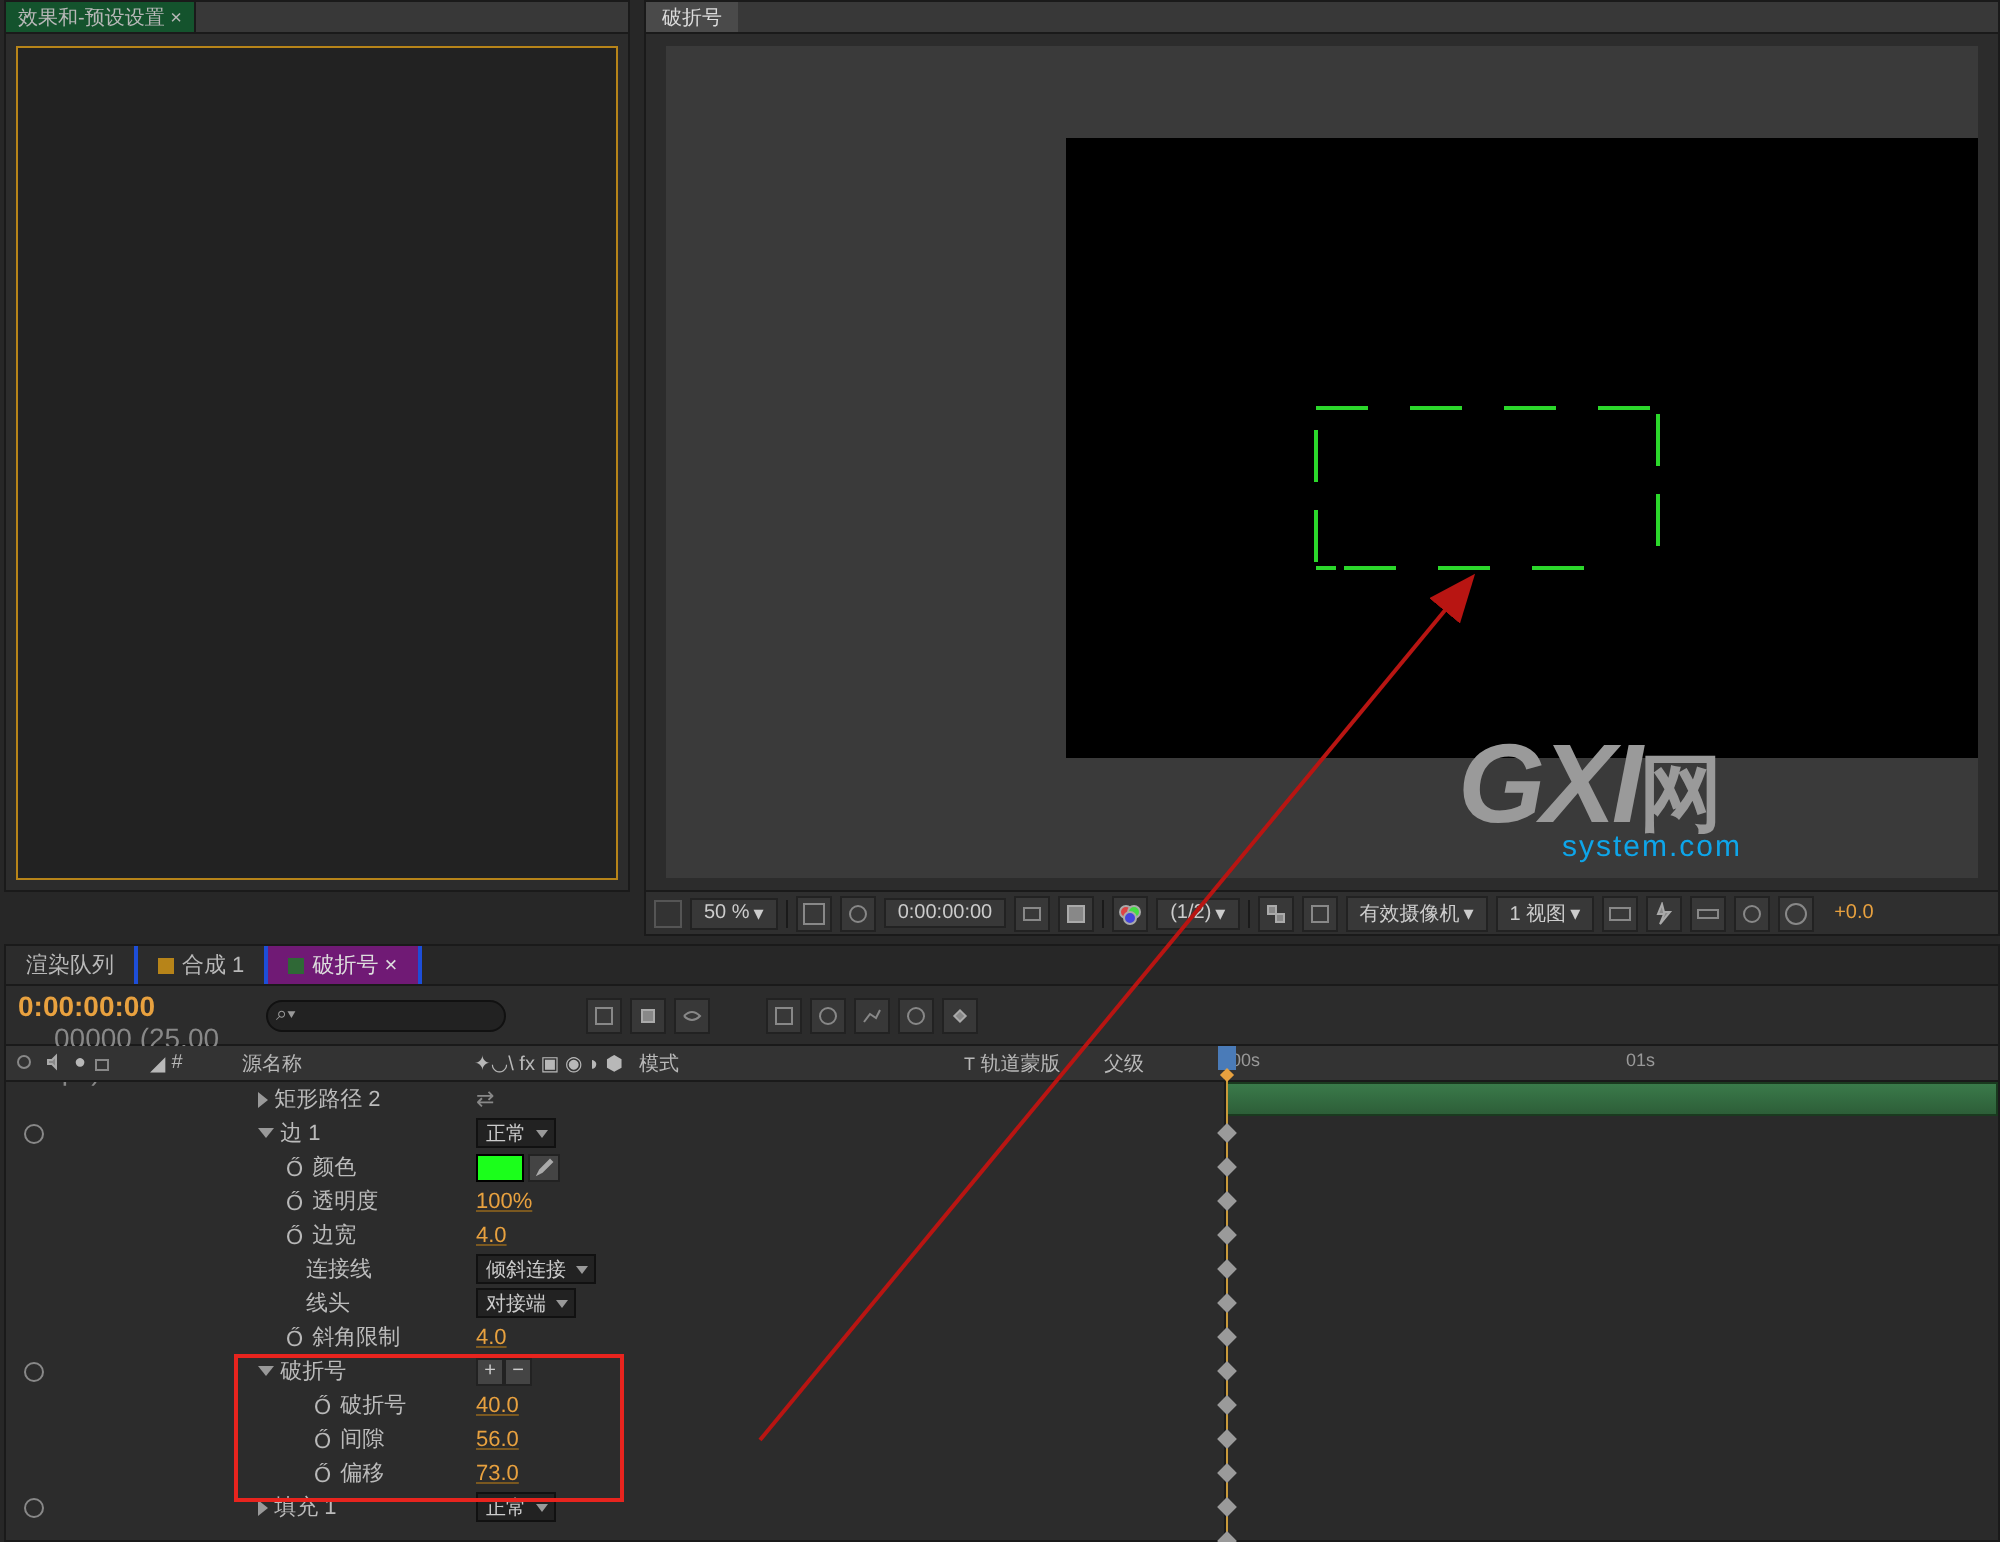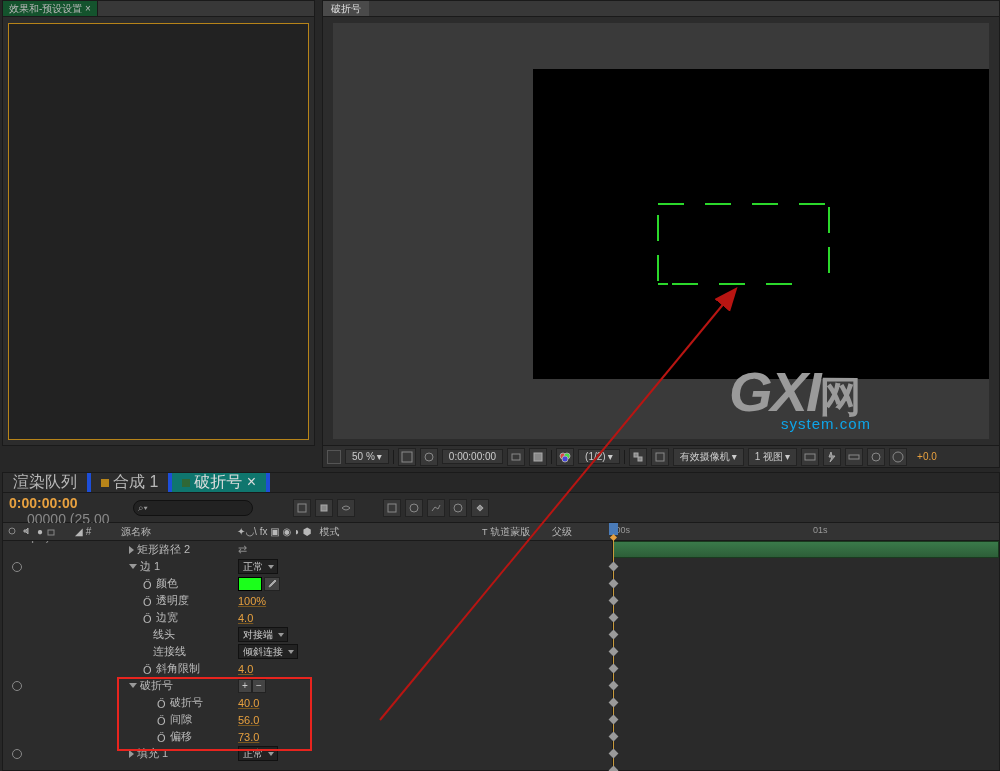--- a/index.html
+++ b/index.html
@@ -45,22 +45,22 @@
 
 .preview-toolbar { position: absolute; left: 0; bottom: 0; right: 0; height: 22px; background: #2f2f2f; border-top: 1px solid #1a1a1a; display: flex; align-items: center; gap: 4px; padding: 0 4px; }
 .ptb-sq { width: 14px; height: 14px; border: 1px solid #555; background: #333; }
 .ptb-btn { padding: 1px 6px; background: #383838; border: 1px solid #222; font-size: 10px; color: #ccc; display: flex; align-items: center; gap: 2px; }
 .ptb-sep { width: 1px; height: 14px; background: #1a1a1a; }
 svg.ico { width: 12px; height: 12px; fill: #aaa; stroke: #aaa; }
 
 
 .panel-timeline { position: absolute; left: 2px; top: 472px; right: 0; bottom: 0; background: #2c2c2c; border: 1px solid #1a1a1a; }
 .tl-tabs { height: 20px; background: #272727; display: flex; border-bottom: 1px solid #1a1a1a; }
-.tl-tab { padding: 3px 10px; font-size: 16px; border-right: 4px solid #1d4ed8; background: #2c2c2c; display: flex; align-items: center; gap: 4px; }
-.tl-tab.active { background: #0f766e; color: #ddd; }
+.tl-tab { padding: 3px 10px; font-size: 11px; border-right: 2px solid #1d4ed8; background: #2c2c2c; display: flex; align-items: center; gap: 4px; }
+.tl-tab.active { background: #701a75; color: #ddd; }
 .tl-tab .dot-o { width: 8px; height: 8px; background: #b78419; }
 .tl-tab .dot-g { width: 8px; height: 8px; background: #2f6836; }
 
 .tl-header { height: 30px; display: flex; border-bottom: 1px solid #1a1a1a; }
 .tl-time-block { width: 130px; padding: 2px 6px; }
 .tl-time { color: #e8a13f; font-size: 14px; font-weight: bold; }
 .tl-fps { color: #888; font-size: 14px; margin-left: 18px; }
 .tl-search { flex: 0 0 150px; display: flex; align-items: center; }
 .tl-search input { width: 120px; height: 16px; background: #222; border: 1px solid #111; color: #999; padding: 0 4px; font-size: 10px; border-radius: 8px; }
 .tl-toolbar-icons { flex: 1; display: flex; align-items: center; gap: 4px; padding-left: 10px; }
@@ -354,29 +354,29 @@
 
         <div class="prop-row">
           <div class="pr-toggle"></div><div style="width:112px"></div>
           <span class="sw">Ő</span>&nbsp;<span class="prop-label">边宽</span>
           <div class="pr-valcol"><span class="prop-value">4.0</span></div>
         </div>
 
         <div class="prop-row">
           <div class="pr-toggle"></div>
             <div style="width:122px"></div>
+          <span class="prop-label">连接线</span>
+          <div class="pr-valcol"><span class="dropdown">倾斜连接</span></div>
+        </div>
+
+        <div class="prop-row">
+          <div class="pr-toggle"></div>
+            <div style="width:122px"></div>
           <span class="prop-label">线头</span>
           <div class="pr-valcol"><span class="dropdown">对接端</span></div>
-        </div>
-
-        <div class="prop-row">
-          <div class="pr-toggle"></div>
-            <div style="width:122px"></div>
-          <span class="prop-label">连接线</span>
-          <div class="pr-valcol"><span class="dropdown">倾斜连接</span></div>
         </div>
 
         <div class="prop-row">
           <div class="pr-toggle"></div><div style="width:112px"></div>
           <span class="sw">Ő</span>&nbsp;<span class="prop-label">斜角限制</span>
           <div class="pr-valcol"><span class="prop-value">4.0</span></div>
         </div>
 
         <div class="prop-row">
           <div class="pr-toggle">

